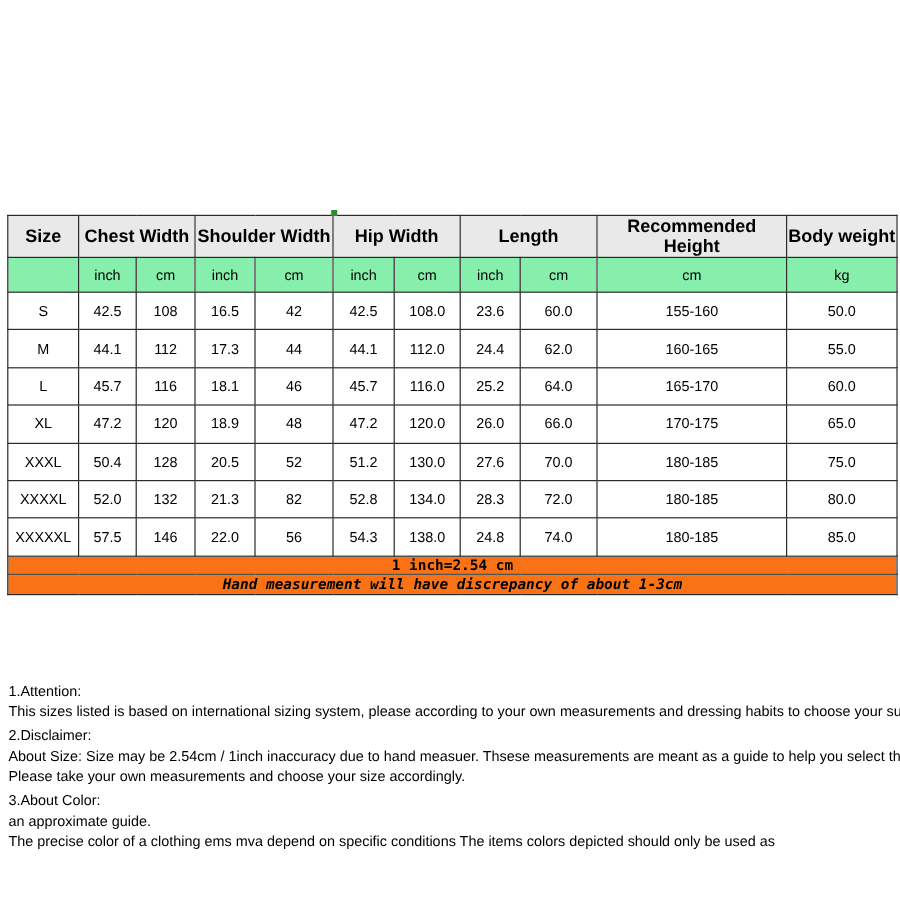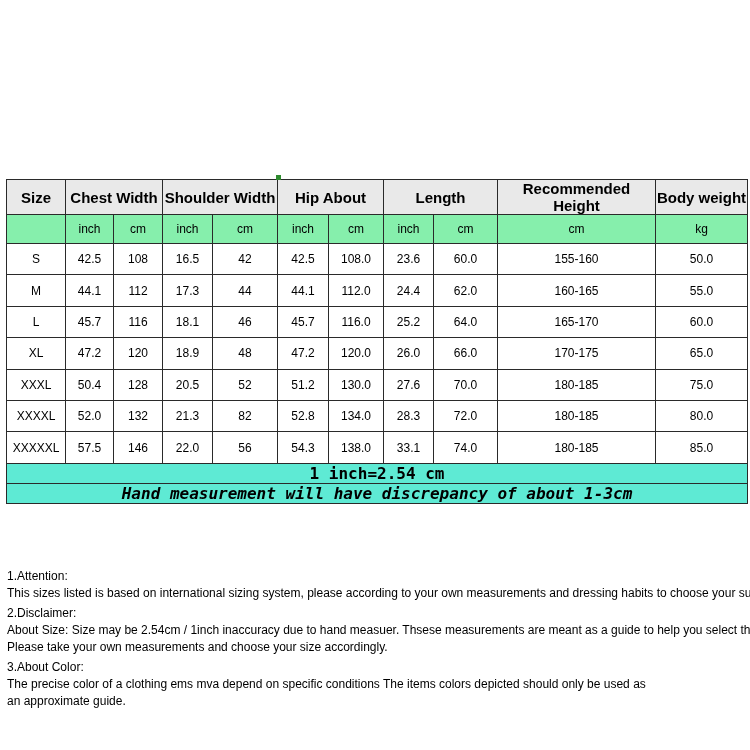--- a/index.html
+++ b/index.html
@@ -36,24 +36,24 @@
     background: #86efac;
     font-size: 12px;
     font-weight: normal;
   }
   tbody td {
     height: 30.4px;
     font-size: 12px;
     background: #ffffff;
   }
   tfoot td {
-    background: #5eead4;
+    background: #f97316;
     font-family: "DejaVu Sans Mono", monospace;
     font-weight: bold;
-    font-size: 16px;
+    font-size: 12px;
   }
   tfoot tr.note-1 td { height: 14px; }
   tfoot tr.note-2 td { height: 16px; font-style: italic; }
 
   .flag {
     position: absolute;
     left: 270px; top: -4px;
     width: 5px; height: 5px;
     background: #2e8b2e;
   }
@@ -87,21 +87,21 @@
           <col style="width:50px">
           <col style="width:64px">
         <col style="width:158px">
           <col style="width:92px">
       </colgroup>
       <thead>
         <tr class="group-row">
           <th>Size</th>
           <th colspan="2">Chest Width</th>
           <th colspan="2">Shoulder Width</th>
-          <th colspan="2">Hip About</th>
+          <th colspan="2">Hip Width</th>
           <th colspan="2">Length</th>
           <th>Recommended Height</th>
           <th>Body weight</th>
         </tr>
         <tr class="units-row">
           <th></th>
           <th>inch</th>
           <th>cm</th>
           <th>inch</th>
           <th>cm</th>
@@ -193,21 +193,21 @@
           <td>80.0</td>
         </tr>
         <tr>
           <td>XXXXXL</td>
           <td>57.5</td>
           <td>146</td>
           <td>22.0</td>
           <td>56</td>
           <td>54.3</td>
           <td>138.0</td>
-          <td>33.1</td>
+          <td>24.8</td>
           <td>74.0</td>
           <td>180-185</td>
           <td>85.0</td>
         </tr>
       </tbody>
       <tfoot>
         <tr class="note-1">
           <td colspan="11">1 inch=2.54 cm</td>
         </tr>
         <tr class="note-2">
@@ -223,18 +223,18 @@
       <div class="nline">1.Attention:</div>
       <div class="nline">This sizes listed is based on international sizing system, please according to your own measurements and dressing habits to choose your suitable size.</div>
     </div>
     <div class="section">
       <div class="nline">2.Disclaimer:</div>
       <div class="nline">About Size: Size may be 2.54cm / 1inch inaccuracy due to hand measuer. Thsese measurements are meant as a guide to help you select the correct size.</div>
       <div class="nline">Please take your own measurements and choose your size accordingly.</div>
     </div>
     <div class="section">
       <div class="nline">3.About Color:</div>
+      <div class="nline">an approximate guide.</div>
       <div class="nline">The precise color of a clothing ems mva depend on specific conditions The items colors depicted should only be used as</div>
-      <div class="nline">an approximate guide.</div>
     </div>
   </div>
 
 </div>
 
 </body></html>

